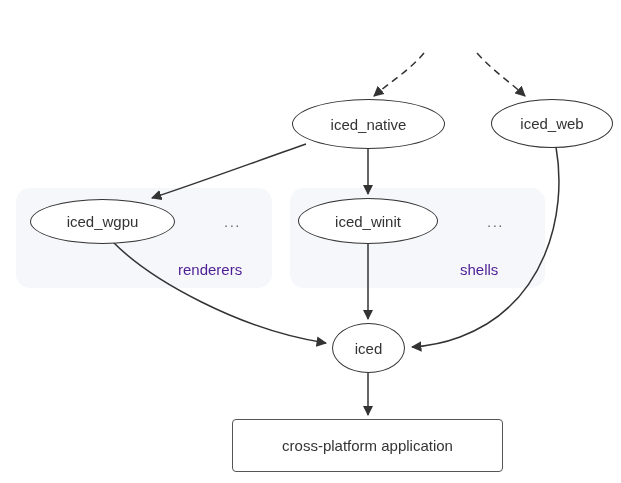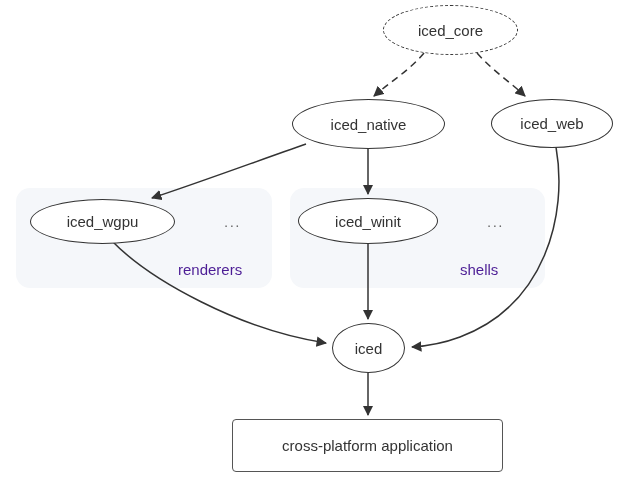--- a/index.html
+++ b/index.html
@@ -97,21 +97,20 @@
 
     <path d="M 368 373 L 368 415" fill="none" stroke="#333333" stroke-width="1.5" marker-end="url(#arrow)"></path>
   </svg>
 
   <div class="group-dots" style="left:224px; top:213px;">...</div>
   <div class="group-label" style="left:178px; top:261px;">renderers</div>
 
   <div class="group-dots" style="left:487px; top:213px;">...</div>
   <div class="group-label" style="left:460px; top:261px;">shells</div>
 
-  <div class="node ellipse dashed" style="left:383px; top:5px; width:135px; height:50px;">iced_core</div>
 
   <div class="node ellipse" style="left:292px; top:99px; width:153px; height:50px;">iced_native</div>
 
   <div class="node ellipse" style="left:491px; top:99px; width:122px; height:49px;">iced_web</div>
 
   <div class="node ellipse" style="left:30px; top:199px; width:145px; height:45px;">iced_wgpu</div>
 
   <div class="node ellipse" style="left:298px; top:198px; width:140px; height:46px;">iced_winit</div>
 
   <div class="node ellipse" style="left:332px; top:323px; width:73px; height:50px;text-align:right;">iced</div>

